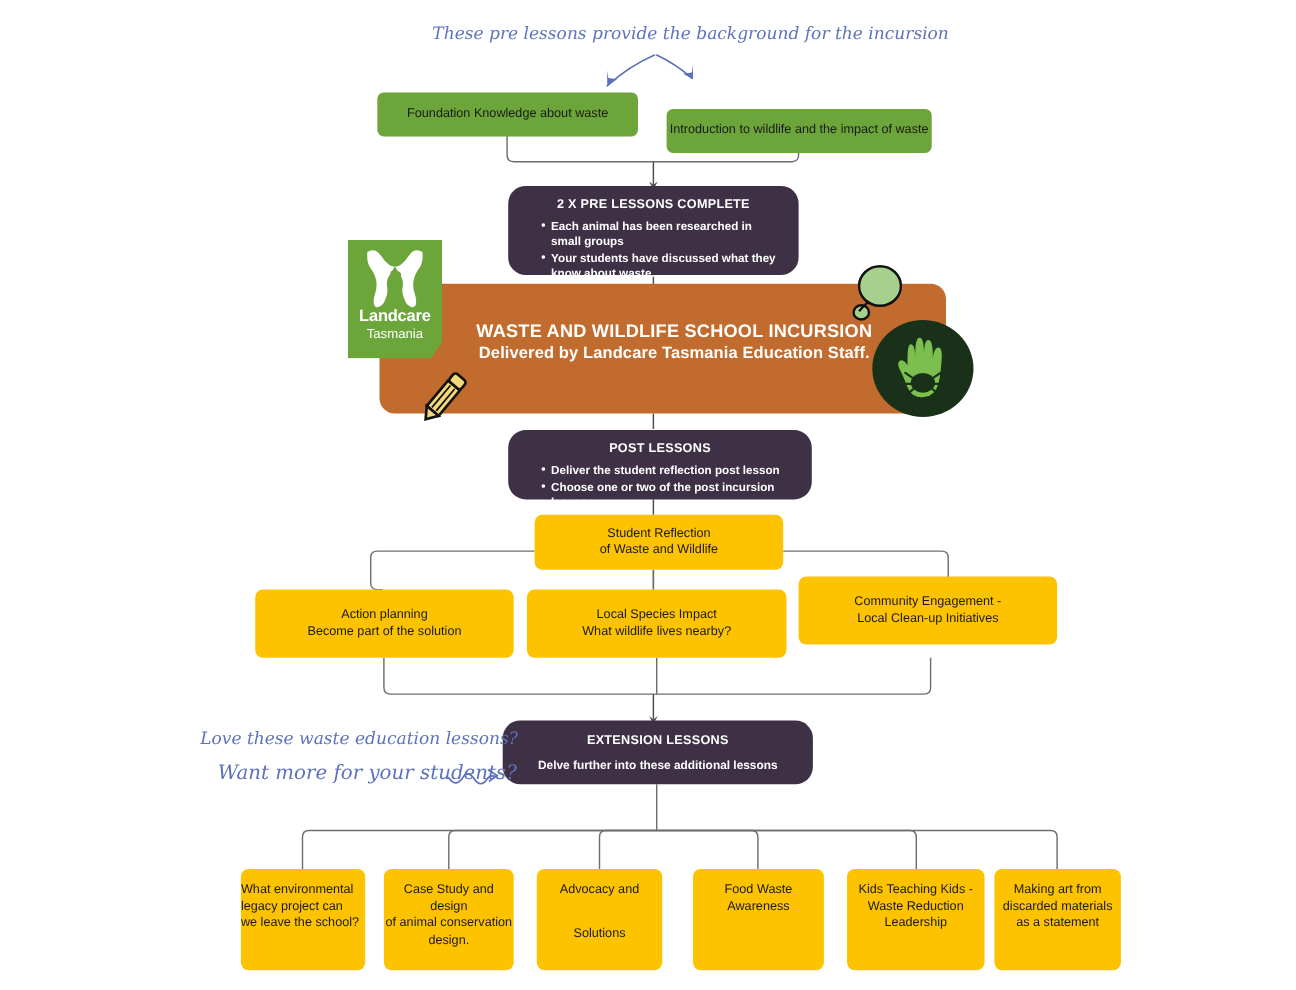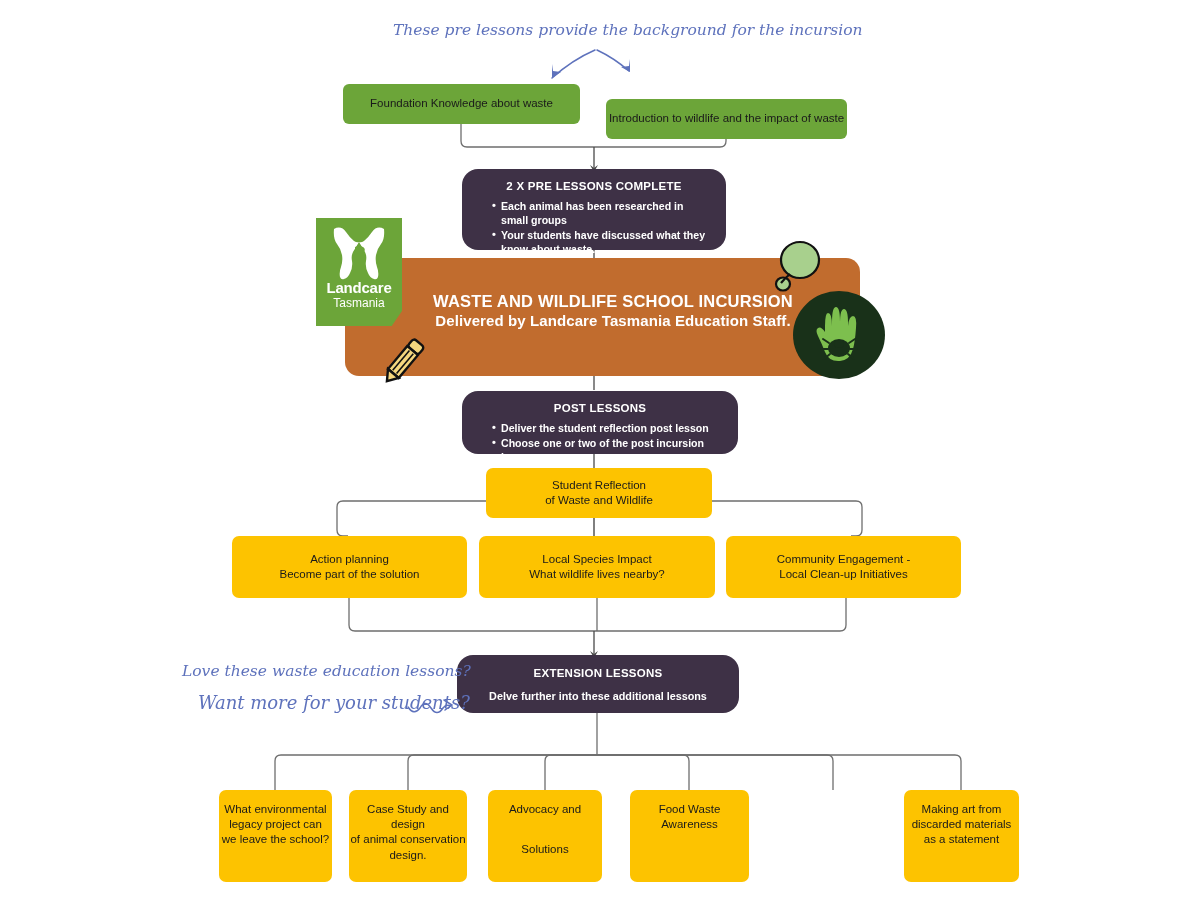--- a/index.html
+++ b/index.html
@@ -258,32 +258,32 @@
   <div class="node yellow" style="left:232px;top:536px;width:235px;height:62px;">
     <span class="ln">Action planning</span>
     <span class="ln">Become part of the solution</span>
   </div>
 
   <div class="node yellow" style="left:479px;top:536px;width:236px;height:62px;">
     <span class="ln">Local Species Impact</span>
     <span class="ln">What wildlife lives nearby?</span>
   </div>
 
-  <div class="node yellow" style="left:726px;top:536px;width:235px;height:62px;">
+  <div class="node yellow" style="left:726px;top:524px;width:235px;height:62px;">
     <span class="ln">Community Engagement -</span>
     <span class="ln">Local Clean-up Initiatives</span>
   </div>
 
   <div class="node dark" style="left:457px;top:655px;width:282px;height:58px;
               justify-content:center;padding:10px 16px;">
     <div class="hd" style="margin-bottom:9px;">EXTENSION LESSONS</div>
     <div class="sub">Delve further into these additional lessons</div>
   </div>
 
-  <div class="node yellow" style="left:219px;top:790px;width:113px;height:92px;align-items:center;justify-content:flex-start;padding-top:12px;">
+  <div class="node yellow" style="left:219px;top:790px;width:113px;height:92px;align-items:flex-start;justify-content:flex-start;padding-top:12px;">
     <span class="ln">What environmental</span>
     <span class="ln">legacy project can</span>
     <span class="ln">we leave the school?</span>
   </div>
 
   <div class="node yellow" style="left:349px;top:790px;width:118px;height:92px;align-items:center;justify-content:flex-start;padding-top:12px;">
     <span class="ln">Case Study and design</span>
     <span class="ln">of animal conservation</span>
     <span class="ln">design.</span>
   </div>
@@ -293,20 +293,25 @@
     <span class="ln">Solutions</span>
     <span class="ln"></span>
   </div>
 
   <div class="node yellow" style="left:630px;top:790px;width:119px;height:92px;align-items:center;justify-content:flex-start;padding-top:12px;">
     <span class="ln">Food Waste</span>
     <span class="ln">Awareness</span>
     <span class="ln"></span>
   </div>
 
+  <div class="node yellow" style="left:770px;top:790px;width:125px;height:92px;align-items:center;justify-content:flex-start;padding-top:12px;">
+    <span class="ln">Kids Teaching Kids -</span>
+    <span class="ln">Waste Reduction</span>
+    <span class="ln">Leadership</span>
+  </div>
 
   <div class="node yellow" style="left:904px;top:790px;width:115px;height:92px;align-items:center;justify-content:flex-start;padding-top:12px;">
     <span class="ln">Making art from</span>
     <span class="ln">discarded materials</span>
     <span class="ln">as a statement</span>
   </div>
 
 </div>
 
 </body></html>

